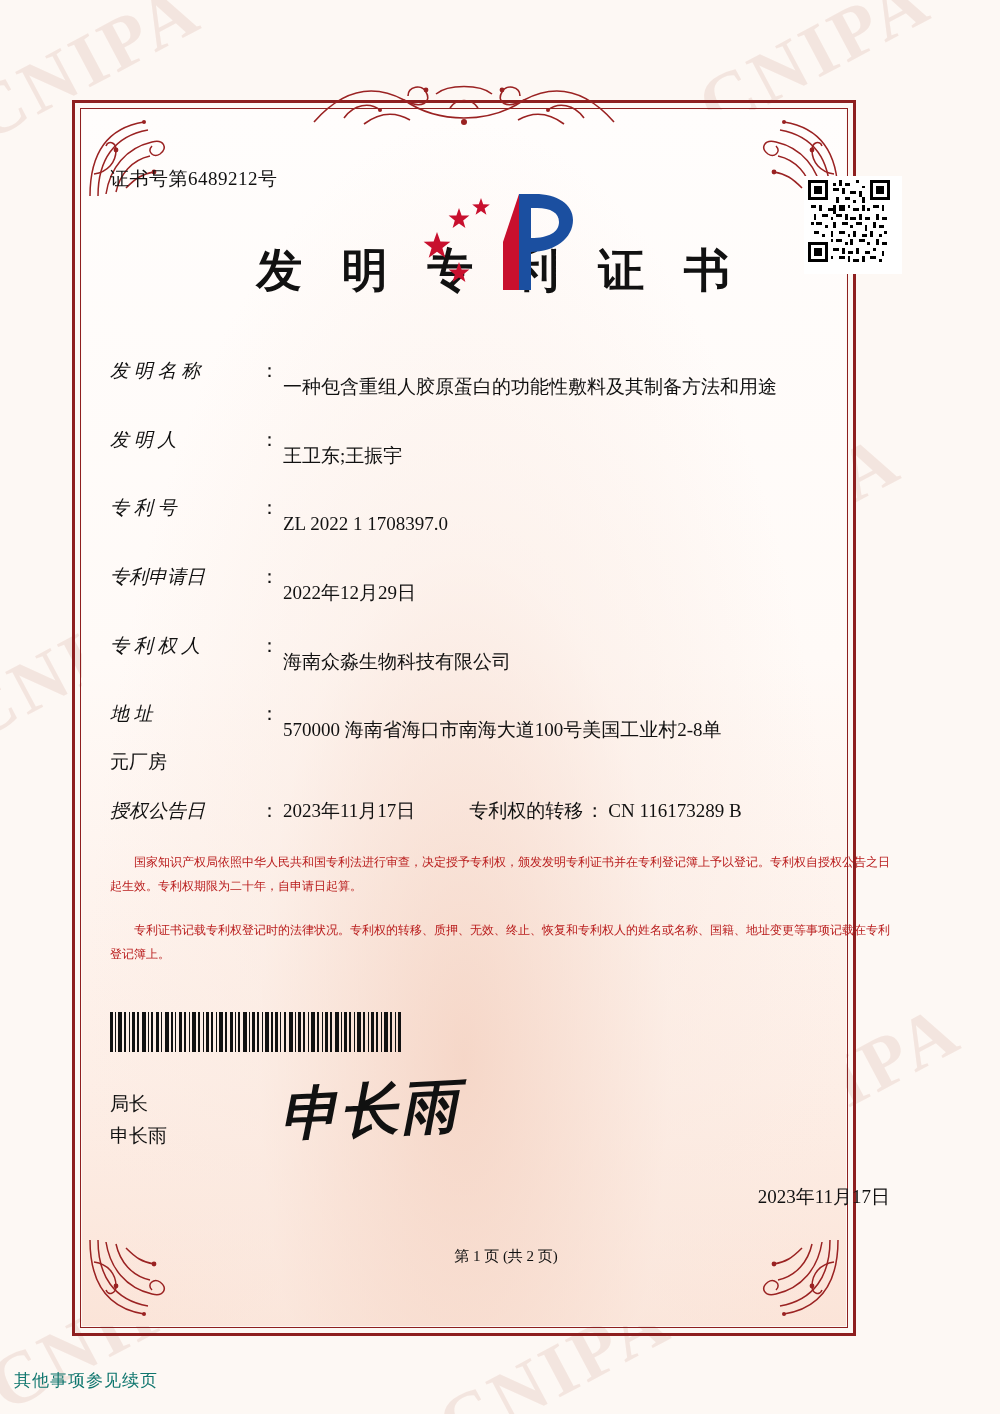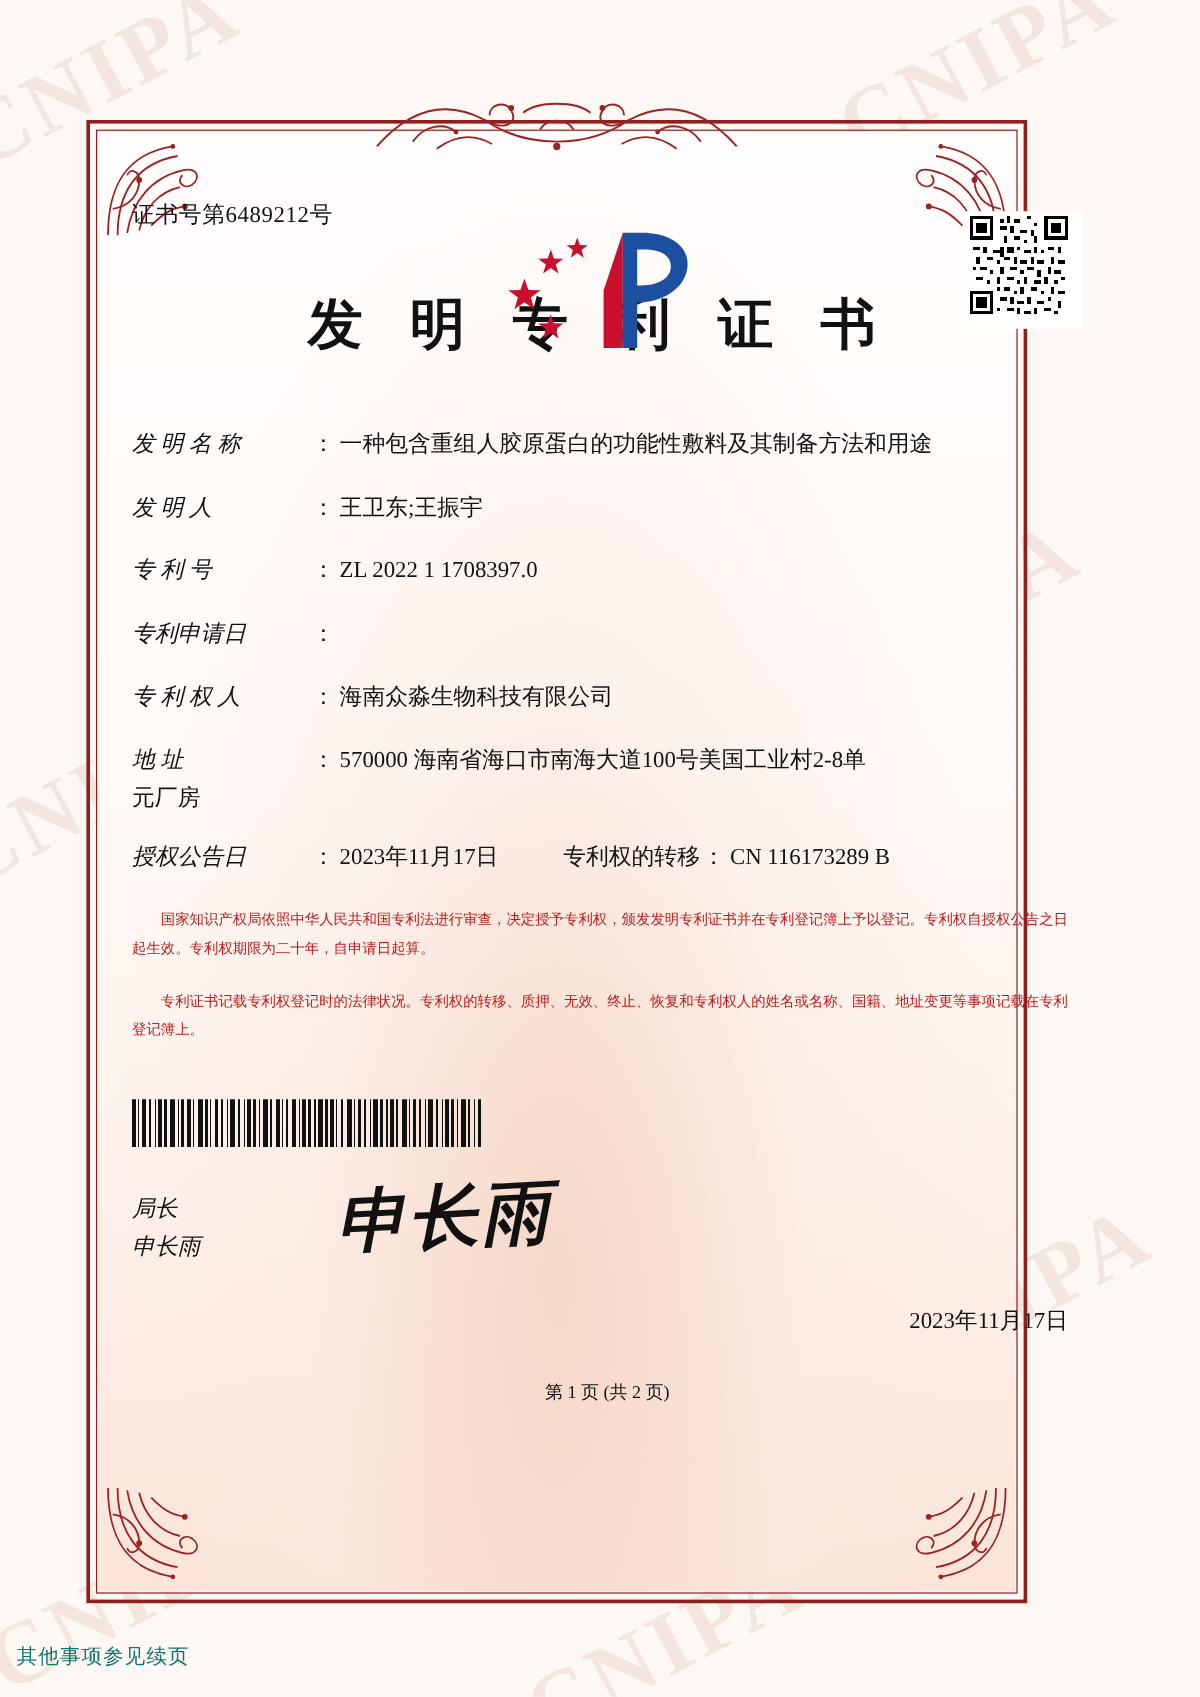--- a/index.html
+++ b/index.html
@@ -87,34 +87,34 @@
   }
   .fields{margin-top:56px;font-size:19px;color:#111;line-height:1.35;}
   .frow{display:flex;margin-bottom:27px;}
   .flabel{
     width:150px;flex:0 0 150px;
     display:flex;justify-content:space-between;
     letter-spacing:0;
     font-style:italic;
   }
   .fcolon{margin:0 4px 0 0;}
-  .fval{flex:1;}
+  .fval{flex:1;margin-top:16px;}
   .fval2{margin-left:54px;}
   .addr2{margin-top:4px;}
 
   .para{
     font-size:12px;color:#b91c1c;line-height:2.0;
     text-align:justify;margin-top:26px;
     text-indent:2em;
   }
   .para2{margin-top:20px;}
 
   .barcode{margin-top:46px;height:42px;width:300px;}
   .sign-block{margin-top:34px;position:relative;height:120px;}
-  .sign-label{font-size:19px;color:#111;line-height:1.7;font-style:italic;}
+  .sign-label{font-size:19px;color:#111;line-height:1.7;}
   .signature{
     position:absolute;left:170px;top:-16px;
     font-size:58px;color:#111;
     font-family:"Liberation Serif", serif;
     font-style:italic;font-weight:700;
     letter-spacing:2px;
     transform:rotate(-3deg);
   }
   .sign-date{
     position:absolute;right:0;top:96px;
@@ -378,20 +378,21 @@
 
       <div class="frow">
         <div class="flabel">专 利 号</div>
         <div class="fcolon">：</div>
         <div class="fval">ZL 2022 1 1708397.0</div>
       </div>
 
       <div class="frow">
         <div class="flabel">专利申请日</div>
         <div class="fcolon">：</div>
+        <div class="fval">2022年12月29日</div>
       </div>
 
       <div class="frow">
         <div class="flabel">专 利 权 人</div>
         <div class="fcolon">：</div>
         <div class="fval">海南众淼生物科技有限公司</div>
       </div>
 
       <div class="frow" style="margin-bottom:6px;">
         <div class="flabel">地 址</div>

